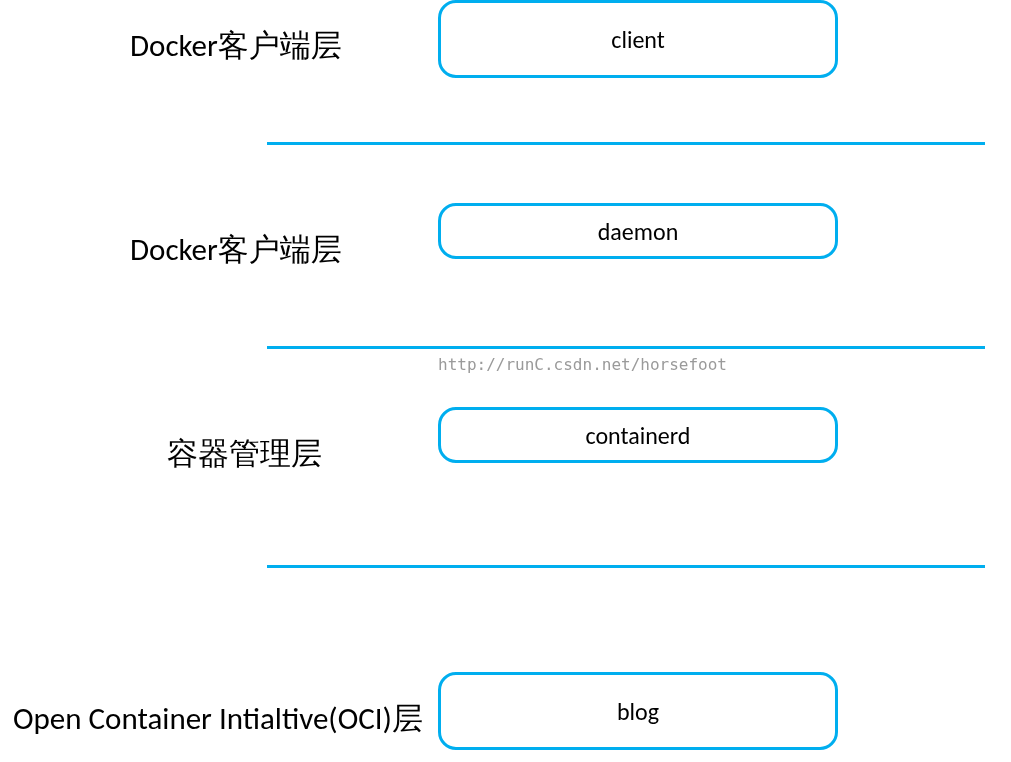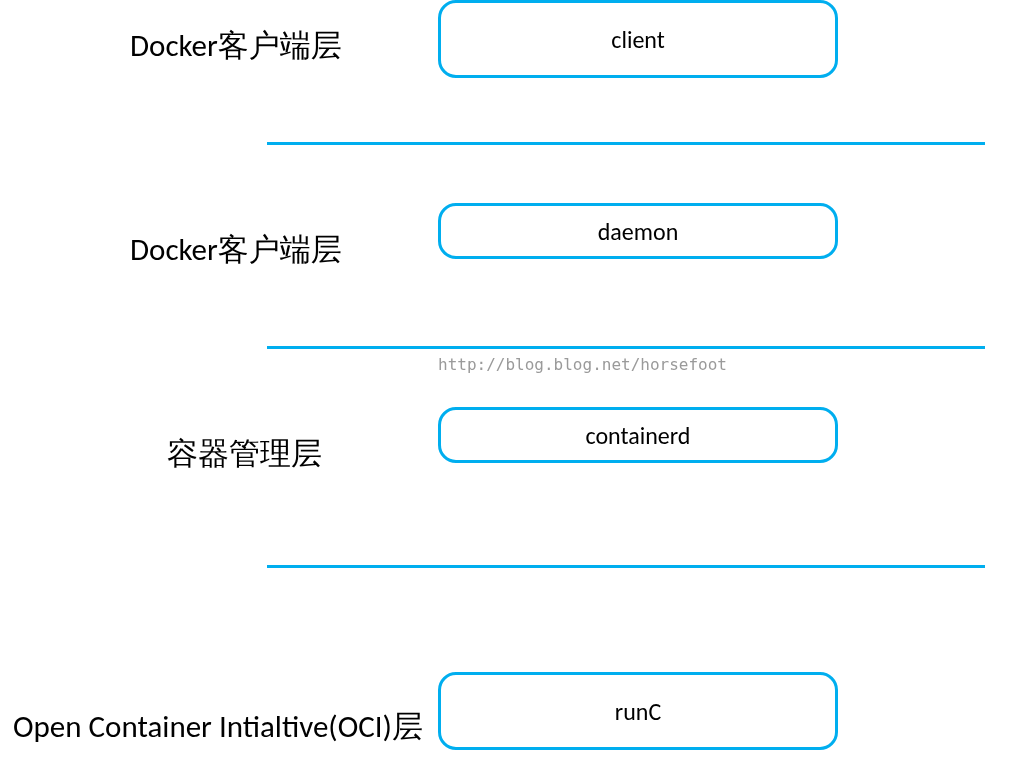--- a/index.html
+++ b/index.html
@@ -60,27 +60,27 @@
 
   <div class="sep-line" style="left:267px; top:142px; width:718px;"></div>
 
   <div class="layer-label" style="left:130px; top:229px;">Docker客户端层</div>
   <div class="node-box" style="left:438px; top:203px; width:400px; height:56px;">
     <span>daemon</span>
   </div>
 
   <div class="sep-line" style="left:267px; top:346px; width:718px;"></div>
 
-  <div class="watermark" style="left:438px; top:355px;">http://blog.blog.net/horsefoot</div>
+  <div class="watermark" style="left:438px; top:355px;">http://runC.csdn.net/horsefoot</div>
 
   <div class="layer-label" style="left:167px; top:433px;">容器管理层</div>
   <div class="node-box" style="left:438px; top:407px; width:400px; height:56px;">
     <span>containerd</span>
   </div>
 
   <div class="sep-line" style="left:267px; top:565px; width:718px;"></div>
 
-  <div class="layer-label" style="left:13px; top:698px;margin-top:8px;">Open Container Intialtive(OCI)层</div>
+  <div class="layer-label" style="left:13px; top:698px;">Open Container Intialtive(OCI)层</div>
   <div class="node-box" style="left:438px; top:672px; width:400px; height:78px;">
-    <span>runC</span>
+    <span>blog</span>
   </div>
 
 </div>
 
 </body></html>

